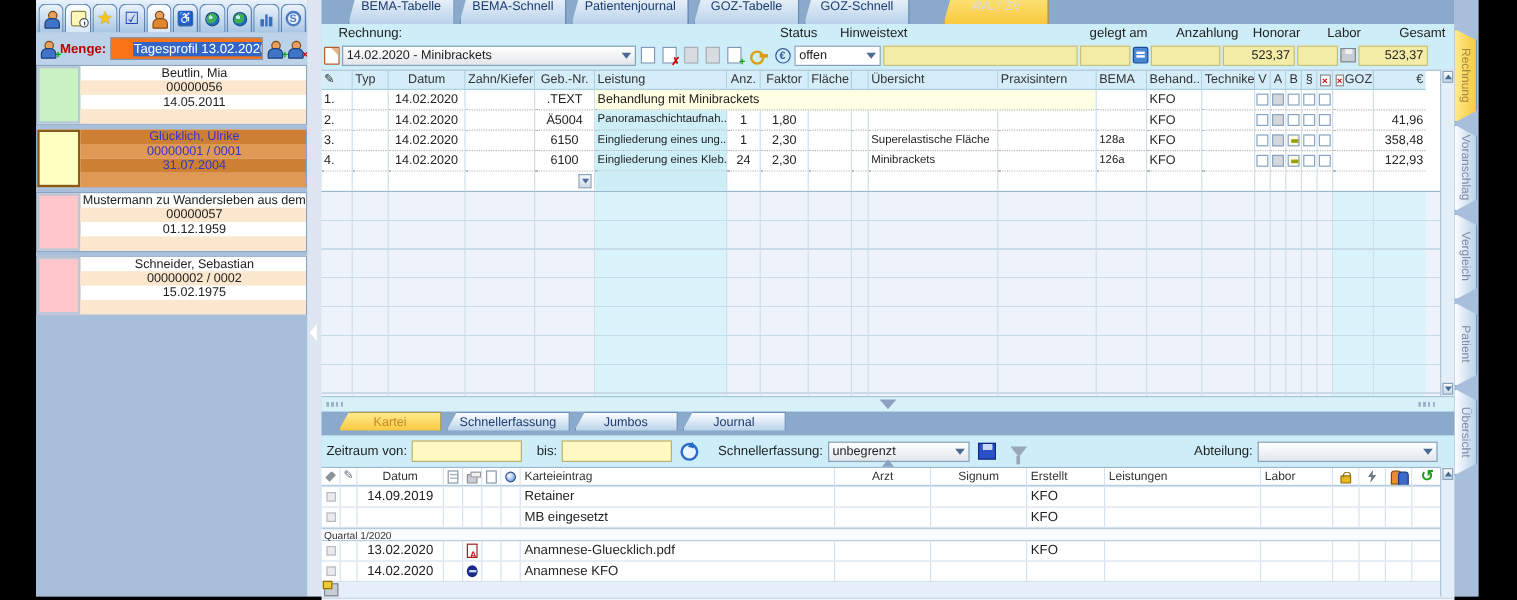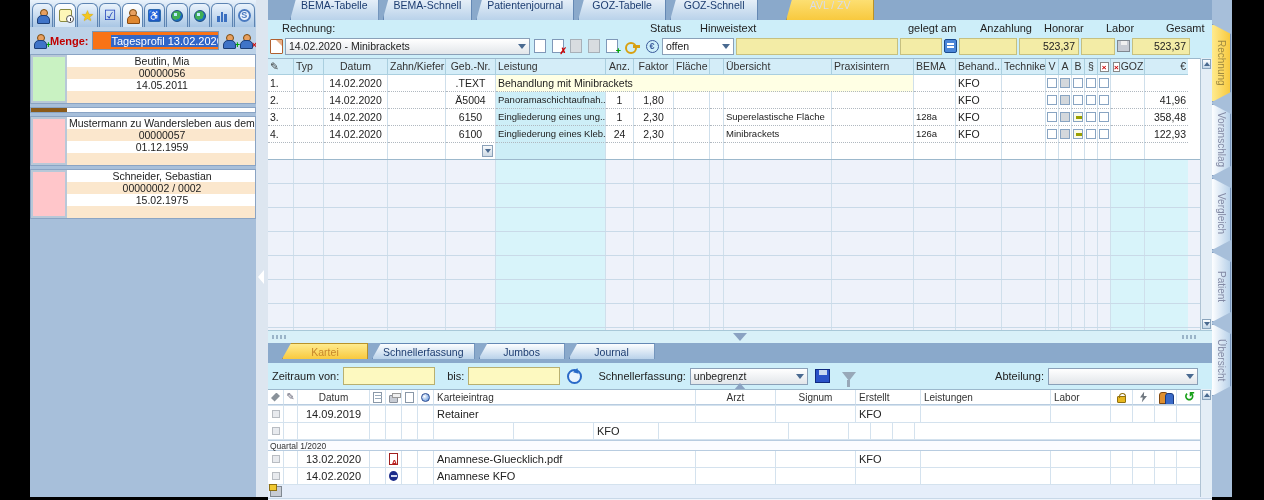--- a/index.html
+++ b/index.html
@@ -233,20 +233,26 @@
         <div class="p-swatch" style="background:#c9f2c2"></div>
         <div class="p-lines">
           <div class="p-line">Beutlin, Mia</div>
           <div class="p-line alt">00000056</div>
           <div class="p-line">14.05.2011</div>
           <div class="p-line alt"></div>
         </div>
       </div>
       <div class="p-entry sel">
         <div class="p-swatch" style="background:#ffffc2"></div>
+        <div class="p-lines">
+          <div class="p-line">Glücklich, Ulrike</div>
+          <div class="p-line alt">00000001 / 0001</div>
+          <div class="p-line">31.07.2004</div>
+          <div class="p-line alt"></div>
+        </div>
       </div>
       <div class="p-entry">
         <div class="p-swatch" style="background:#ffc6ca"></div>
         <div class="p-lines">
           <div class="p-line">Mustermann zu Wandersleben aus dem Wynterwald, Pro</div>
           <div class="p-line alt">00000057</div>
           <div class="p-line">01.12.1959</div>
           <div class="p-line alt"></div>
         </div>
       </div>
@@ -667,20 +673,21 @@
       <div class="krow">
         <div class="kc k-sel">
               <span class="kcheck"></span>
             </div>
         <div class="kc k-clip"></div>
         <div class="kc k-dat"></div>
         <div class="kc k-ic"></div>
             <div class="kc k-ic"></div>
             <div class="kc k-ic"></div>
             <div class="kc k-ic"></div>
+        <div class="kc k-ein">MB eingesetzt</div>
         <div class="kc k-arzt"></div>
             <div class="kc k-sig"></div>
         <div class="kc k-ers">KFO</div>
         <div class="kc k-lst"></div>
             <div class="kc k-lab"></div>
         <div class="kc k-tic"></div>
             <div class="kc k-tic"></div>
             <div class="kc k-tic"></div>
             <div class="kc k-hic" style="border-right:none"></div>
       </div>

